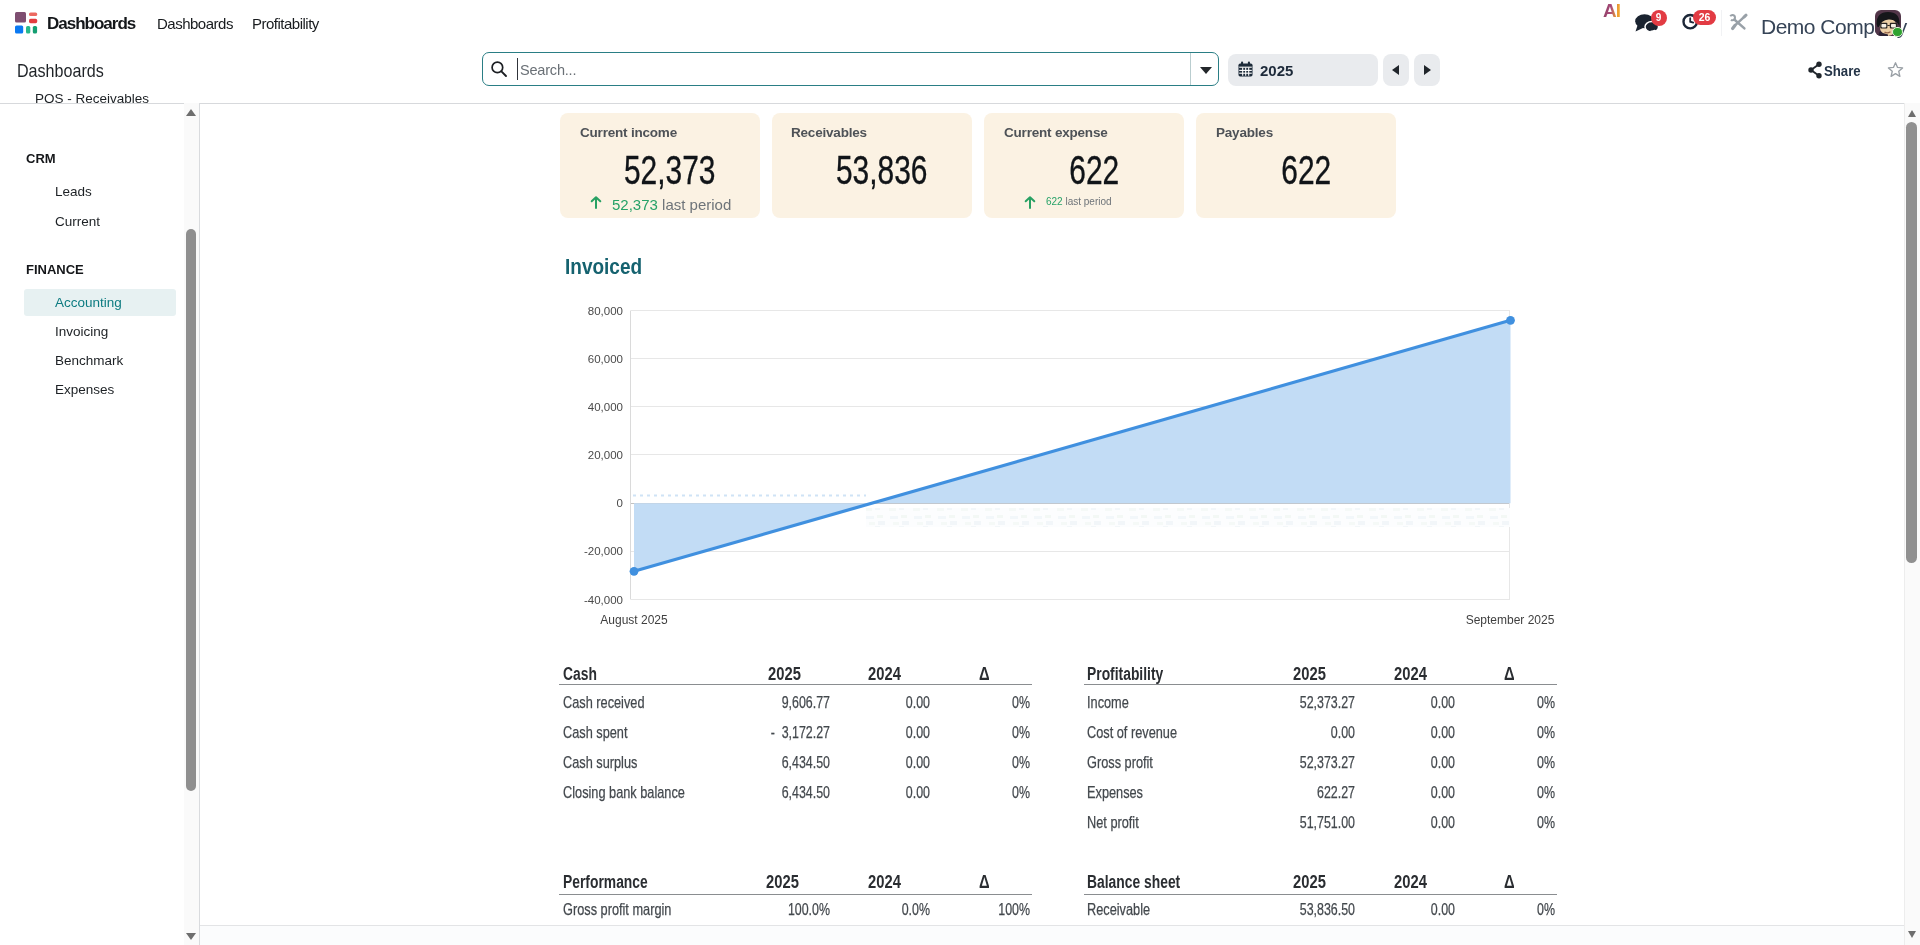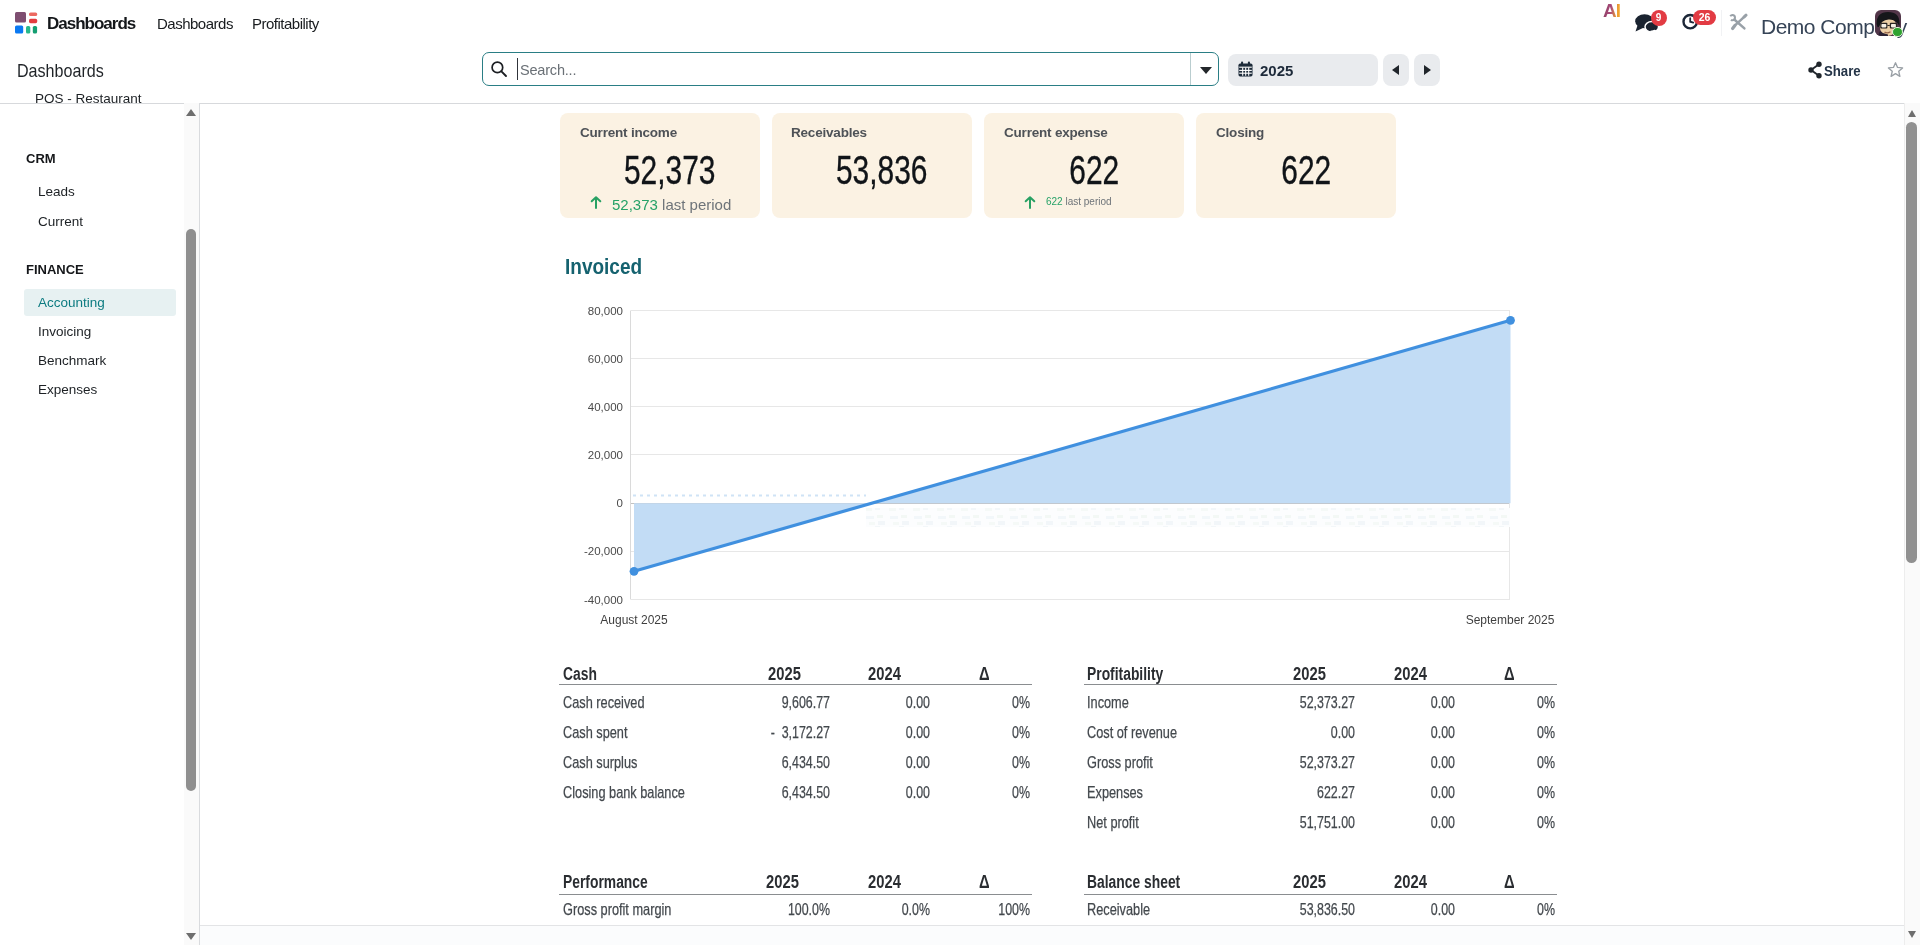--- a/index.html
+++ b/index.html
@@ -4,21 +4,21 @@
 <style>
   html,body{margin:0;padding:0;width:1920px;height:945px;background:#fff;
     font-family:"Liberation Sans",sans-serif;overflow:hidden;}
   .a{position:absolute;}
   .nav-item{position:absolute;top:15px;font-size:15px;color:#181b1e;letter-spacing:-0.5px;}
   .tlbl{position:absolute;font-size:17px;color:#43484d;line-height:17px;-webkit-text-stroke:0.25px #43484d;transform:scaleX(0.75);transform-origin:0 50%;white-space:nowrap;}
   .tnum{position:absolute;font-size:17px;color:#43484d;text-align:right;width:100px;line-height:17px;-webkit-text-stroke:0.25px #43484d;transform:scaleX(0.73);transform-origin:100% 50%;}
   .thead{position:absolute;font-size:18px;font-weight:bold;color:#2a2d31;line-height:18px;transform:scaleX(0.77);transform-origin:0 50%;white-space:nowrap;}
   .tyear{position:absolute;font-size:18px;font-weight:bold;color:#2a2d31;line-height:18px;transform:scaleX(0.82);transform-origin:0 50%;}
   .tline{position:absolute;height:1px;background:#8a8d90;width:473px;}
-  .side-item{position:absolute;left:38px;font-size:13.5px;color:#1c2024;line-height:16px;}
+  .side-item{position:absolute;left:55px;font-size:13.5px;color:#1c2024;line-height:16px;}
   .side-head{position:absolute;left:26px;font-size:13px;font-weight:bold;color:#141619;line-height:16px;}
   .card{position:absolute;top:113px;width:200px;height:105px;background:#fbf2e3;border-radius:8px;}
   .card-title{position:absolute;left:20px;top:12px;font-size:13.5px;font-weight:bold;color:#4e5257;letter-spacing:-0.2px;}
   .card-val{position:absolute;left:20px;top:37px;width:180px;text-align:center;font-size:41px;font-weight:500;color:#101418;line-height:41px;white-space:nowrap;}
   .card-val span{display:inline-block;transform:scaleX(0.73);transform-origin:50% 50%;-webkit-text-stroke:0.35px #101418;}
   .ylab{font-size:11.5px;fill:#4a4a4a;}
   .xlab{font-size:12px;fill:#3f3f3f;}
 </style>
 </head>
 <body>
@@ -127,21 +127,21 @@
   </g>
 </svg>
 <div class="a" style="left:1824px;top:62px;font-size:15px;font-weight:600;color:#243447;transform:scaleX(0.88);transform-origin:0 50%;">Share</div>
 <svg class="a" style="left:1887px;top:61px" width="17" height="17" viewBox="0 0 24 24">
   <path d="M12 2.5 L14.9 9.1 L22 9.8 L16.6 14.6 L18.2 21.6 L12 17.9 L5.8 21.6 L7.4 14.6 L2 9.8 L9.1 9.1 Z" fill="none" stroke="#9aa0a6" stroke-width="1.9" stroke-linejoin="round"></path>
 </svg>
 
 <div class="a" style="left:0;top:103px;width:1920px;height:1px;background:#d7d9dc;"></div>
 
 <div class="a" style="left:199px;top:103px;width:1px;height:842px;background:#d9dbde;"></div>
-<div class="side-item" style="left:35px;top:91px;">POS - Restaurant</div>
+<div class="side-item" style="left:35px;top:91px;">POS - Receivables</div>
 <div class="side-head" style="top:151px;">CRM</div>
 <div class="side-item" style="top:184px;">Leads</div>
 <div class="side-item" style="top:213.5px;">Current</div>
 <div class="side-head" style="top:262px;">FINANCE</div>
 <div class="a" style="left:24px;top:289px;width:152px;height:27px;background:#e7f1f2;border-radius:3px;"></div>
 <div class="side-item" style="top:294.5px;color:#0c7b81;">Accounting</div>
 <div class="side-item" style="top:323.5px;">Invoicing</div>
 <div class="side-item" style="top:353px;text-align:center;">Benchmark</div>
 <div class="side-item" style="top:381.5px;">Expenses</div>
 
@@ -150,21 +150,21 @@
 <div class="a" style="left:186px;top:109px;width:0;height:0;border-left:5px solid transparent;border-right:5px solid transparent;border-bottom:7px solid #6e6e6e;"></div>
 <div class="a" style="left:186px;top:933px;width:0;height:0;border-left:5px solid transparent;border-right:5px solid transparent;border-top:7px solid #6e6e6e;"></div>
 
 <div class="card" style="left:560px;"></div>
 <div class="card" style="left:772px;"></div>
 <div class="card" style="left:984px;"></div>
 <div class="card" style="left:1196px;"></div>
 <div class="card-title a" style="left:580px;top:125px;">Current income</div>
 <div class="card-title a" style="left:791px;top:125px;">Receivables</div>
 <div class="card-title a" style="left:1004px;top:125px;">Current expense</div>
-<div class="card-title a" style="left:1216px;top:125px;">Closing</div>
+<div class="card-title a" style="left:1216px;top:125px;">Payables</div>
 <div class="card-val a" style="left:580px;top:150px;"><span>52,373</span></div>
 <div class="card-val a" style="left:792px;top:150px;"><span>53,836</span></div>
 <div class="card-val a" style="left:1004px;top:150px;"><span>622</span></div>
 <div class="card-val a" style="left:1216px;top:150px;"><span>622</span></div>
 <svg class="a" style="left:590px;top:195px" width="12" height="14" viewBox="0 0 12 14">
   <path d="M6 13 L6 2.2 M1.7 6.3 L6 2.2 L10.3 6.3" fill="none" stroke="#27a163" stroke-width="2" stroke-linecap="round" stroke-linejoin="round"></path>
 </svg>
 <div class="a" style="left:612px;top:195.5px;font-size:15px;color:#6e7479;"><span style="color:#27a268;">52,373</span> last period</div>
 <svg class="a" style="left:1024px;top:195px" width="12" height="14" viewBox="0 0 12 14">
   <path d="M6 13 L6 2.2 M1.7 6.3 L6 2.2 L10.3 6.3" fill="none" stroke="#27a163" stroke-width="2" stroke-linecap="round" stroke-linejoin="round"></path>

